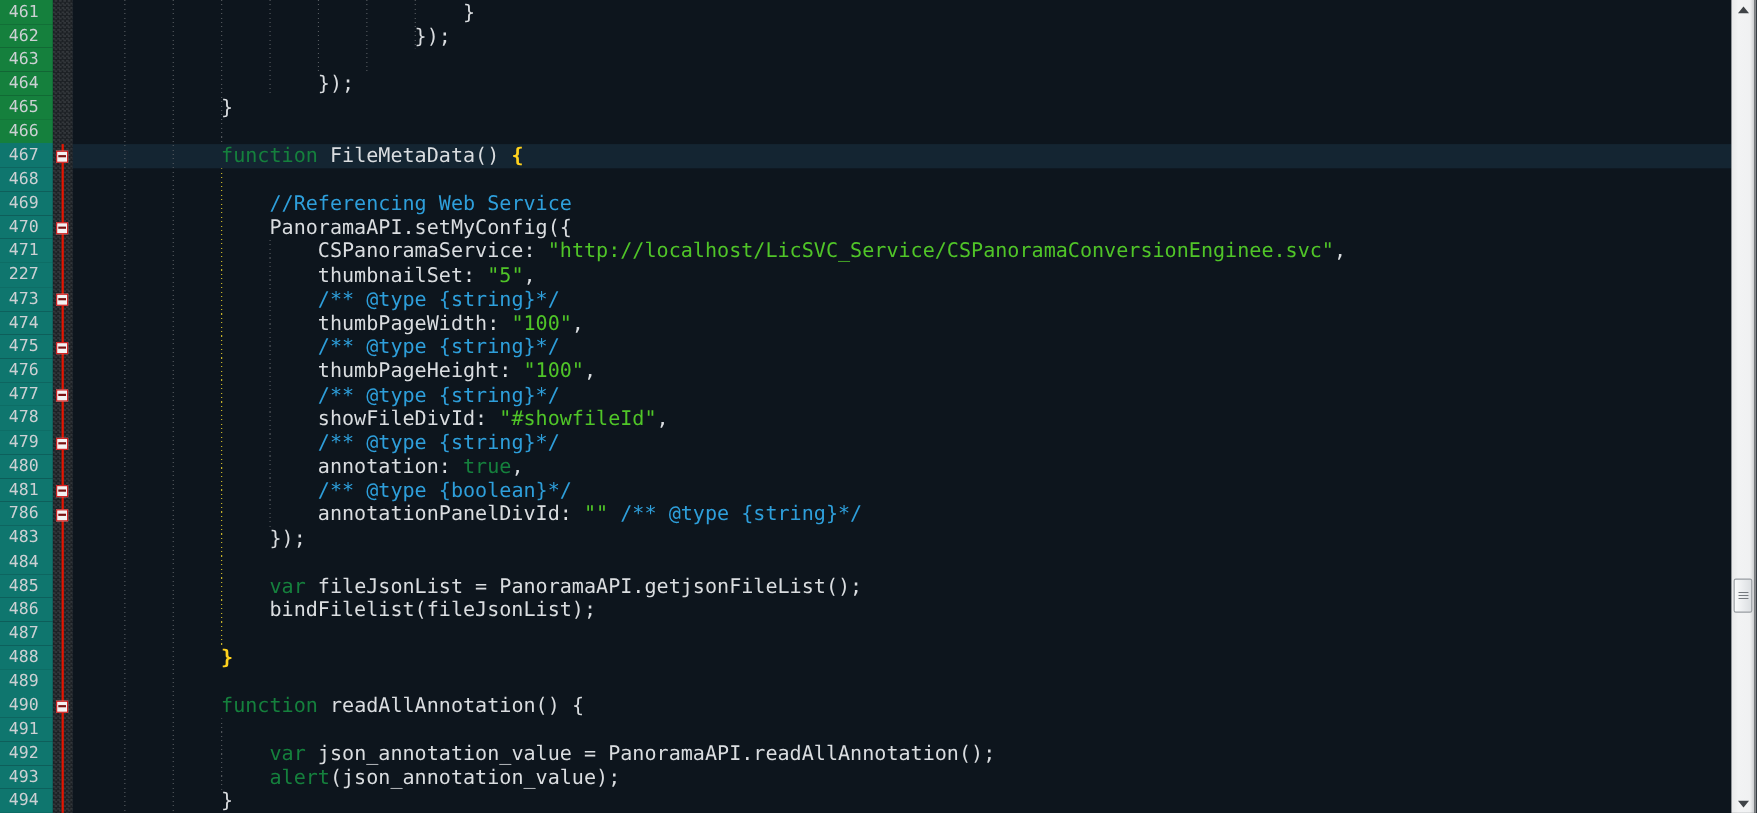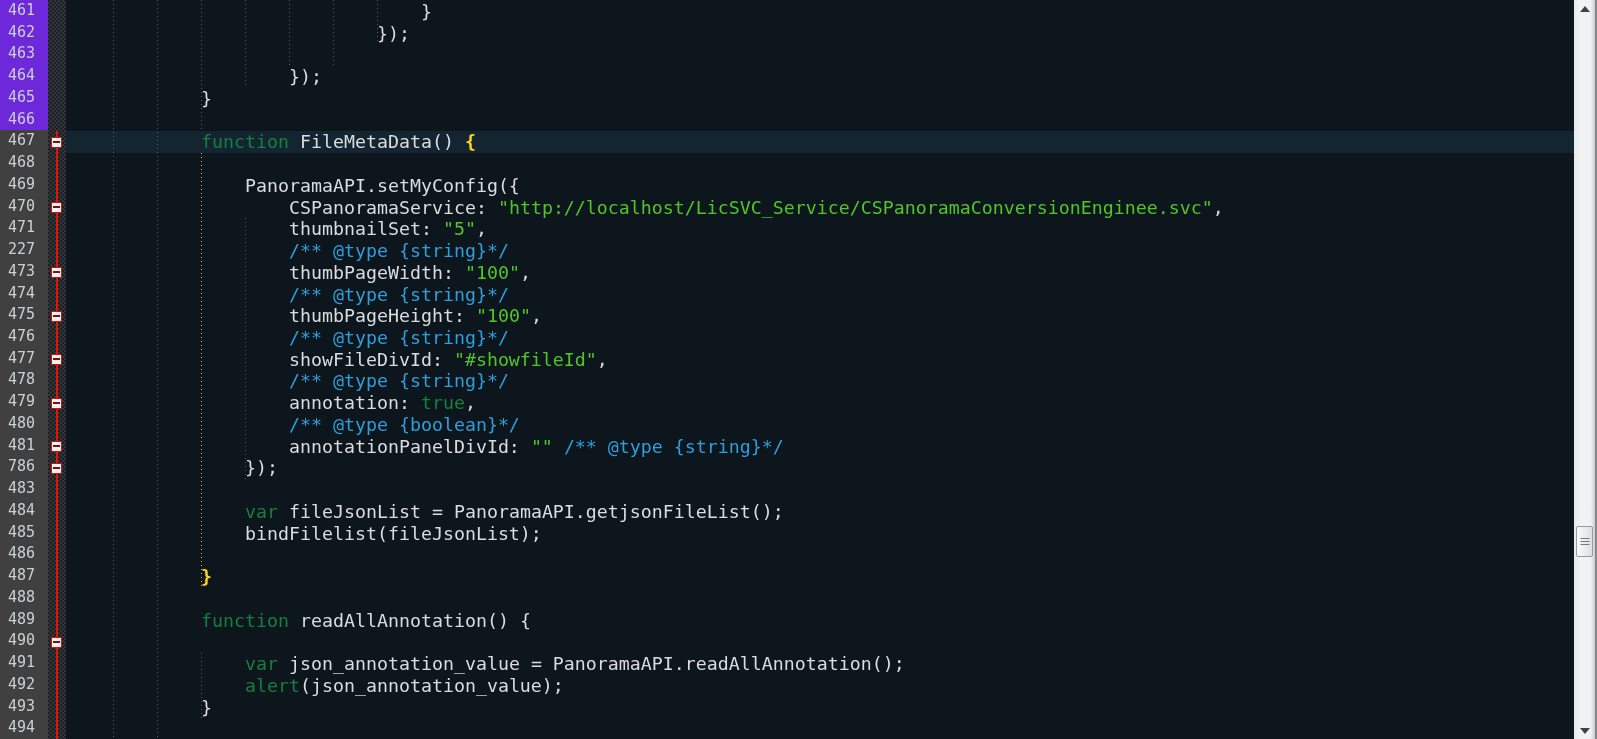--- a/index.html
+++ b/index.html
@@ -13,22 +13,22 @@
   
   #gutter{
     position:absolute;left:0;top:0;width:48px;height:739px;z-index:5;
   }
   .g-row{
     height:21.735px;line-height:21.735px;
     font-size:15px;color:#ccd0d3;
     padding-left:8px;box-sizing:border-box;
     white-space:pre;
   }
-  .g-plain{background:#6d28d9;}
-  .g-changed{background:#404040;}
+  .g-plain{background:#15803d;}
+  .g-changed{background:#0f766e;}
   
   #hatch{
     position:absolute;left:48px;top:0;width:18px;height:739px;z-index:4;
     background:repeating-conic-gradient(#32363a 0% 25%, #1c2024 0% 50%) 0 0/4px 4px;
   }
   #trackbar{
     position:absolute;left:56px;width:2px;background:#e51400;z-index:6;
   }
   .collapse-marker{
     position:absolute;left:51px;width:11px;height:11px;z-index:7;
@@ -114,20 +114,21 @@
 
   <div id="code">
       <div class="line"><span class="tk-p">                                }</span></div>
       <div class="line"><span class="tk-p">                            });</span></div>
       <div class="line"></div>
       <div class="line"><span class="tk-p">                    });</span></div>
       <div class="line"><span class="tk-p">            }</span></div>
       <div class="line"></div>
       <div class="line"><span class="tk-p">            </span><span class="tk-k">function</span><span class="tk-p"> FileMetaData() </span><span class="tk-m">{</span></div>
       <div class="line"></div>
+      <div class="line"><span class="tk-p">                </span><span class="tk-c">//Referencing Web Service</span></div>
       <div class="line"><span class="tk-p">                PanoramaAPI.setMyConfig({</span></div>
       <div class="line"><span class="tk-p">                    CSPanoramaService: </span><span class="tk-s">"</span><span class="tk-u">http://localhost/LicSVC_Service/CSPanoramaConversionEnginee.svc</span><span class="tk-s">"</span><span class="tk-p">,</span></div>
       <div class="line"><span class="tk-p">                    thumbnailSet: </span><span class="tk-s">"5"</span><span class="tk-p">,</span></div>
       <div class="line"><span class="tk-p">                    </span><span class="tk-c">/** @type {string}*/</span></div>
       <div class="line"><span class="tk-p">                    thumbPageWidth: </span><span class="tk-s">"100"</span><span class="tk-p">,</span></div>
       <div class="line"><span class="tk-p">                    </span><span class="tk-c">/** @type {string}*/</span></div>
       <div class="line"><span class="tk-p">                    thumbPageHeight: </span><span class="tk-s">"100"</span><span class="tk-p">,</span></div>
       <div class="line"><span class="tk-p">                    </span><span class="tk-c">/** @type {string}*/</span></div>
       <div class="line"><span class="tk-p">                    showFileDivId: </span><span class="tk-s">"#showfileId"</span><span class="tk-p">,</span></div>
       <div class="line"><span class="tk-p">                    </span><span class="tk-c">/** @type {string}*/</span></div>

